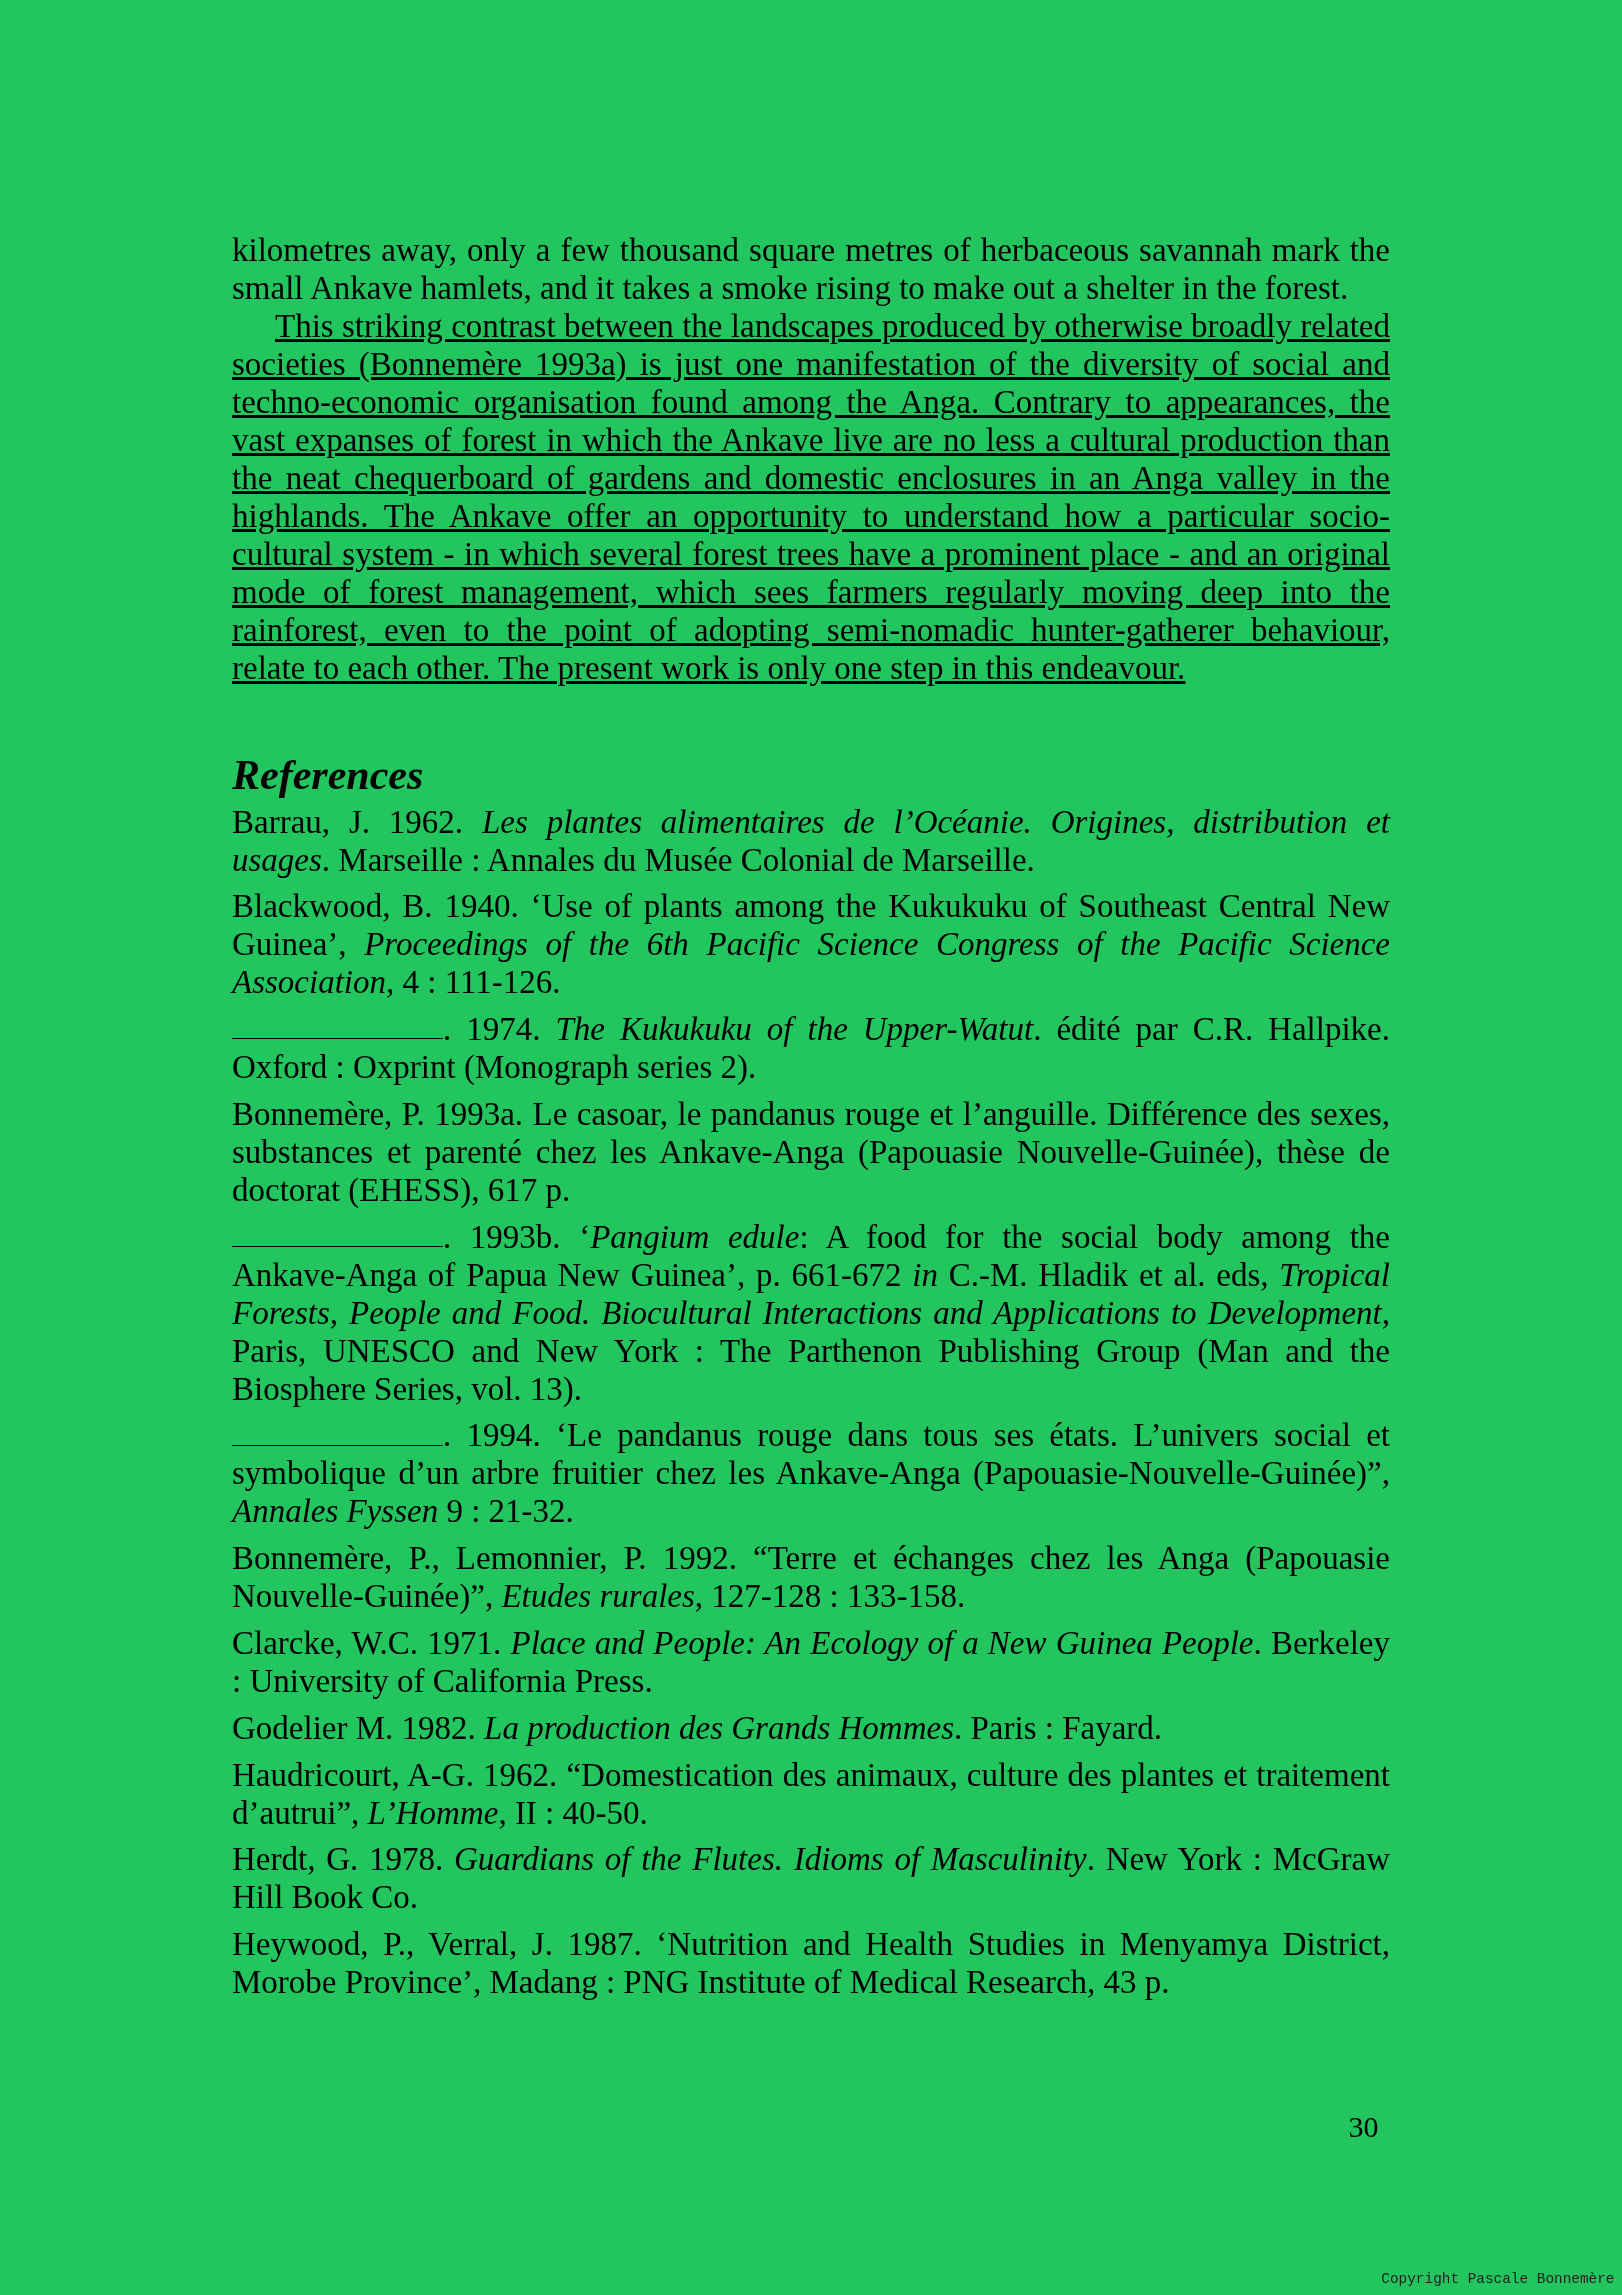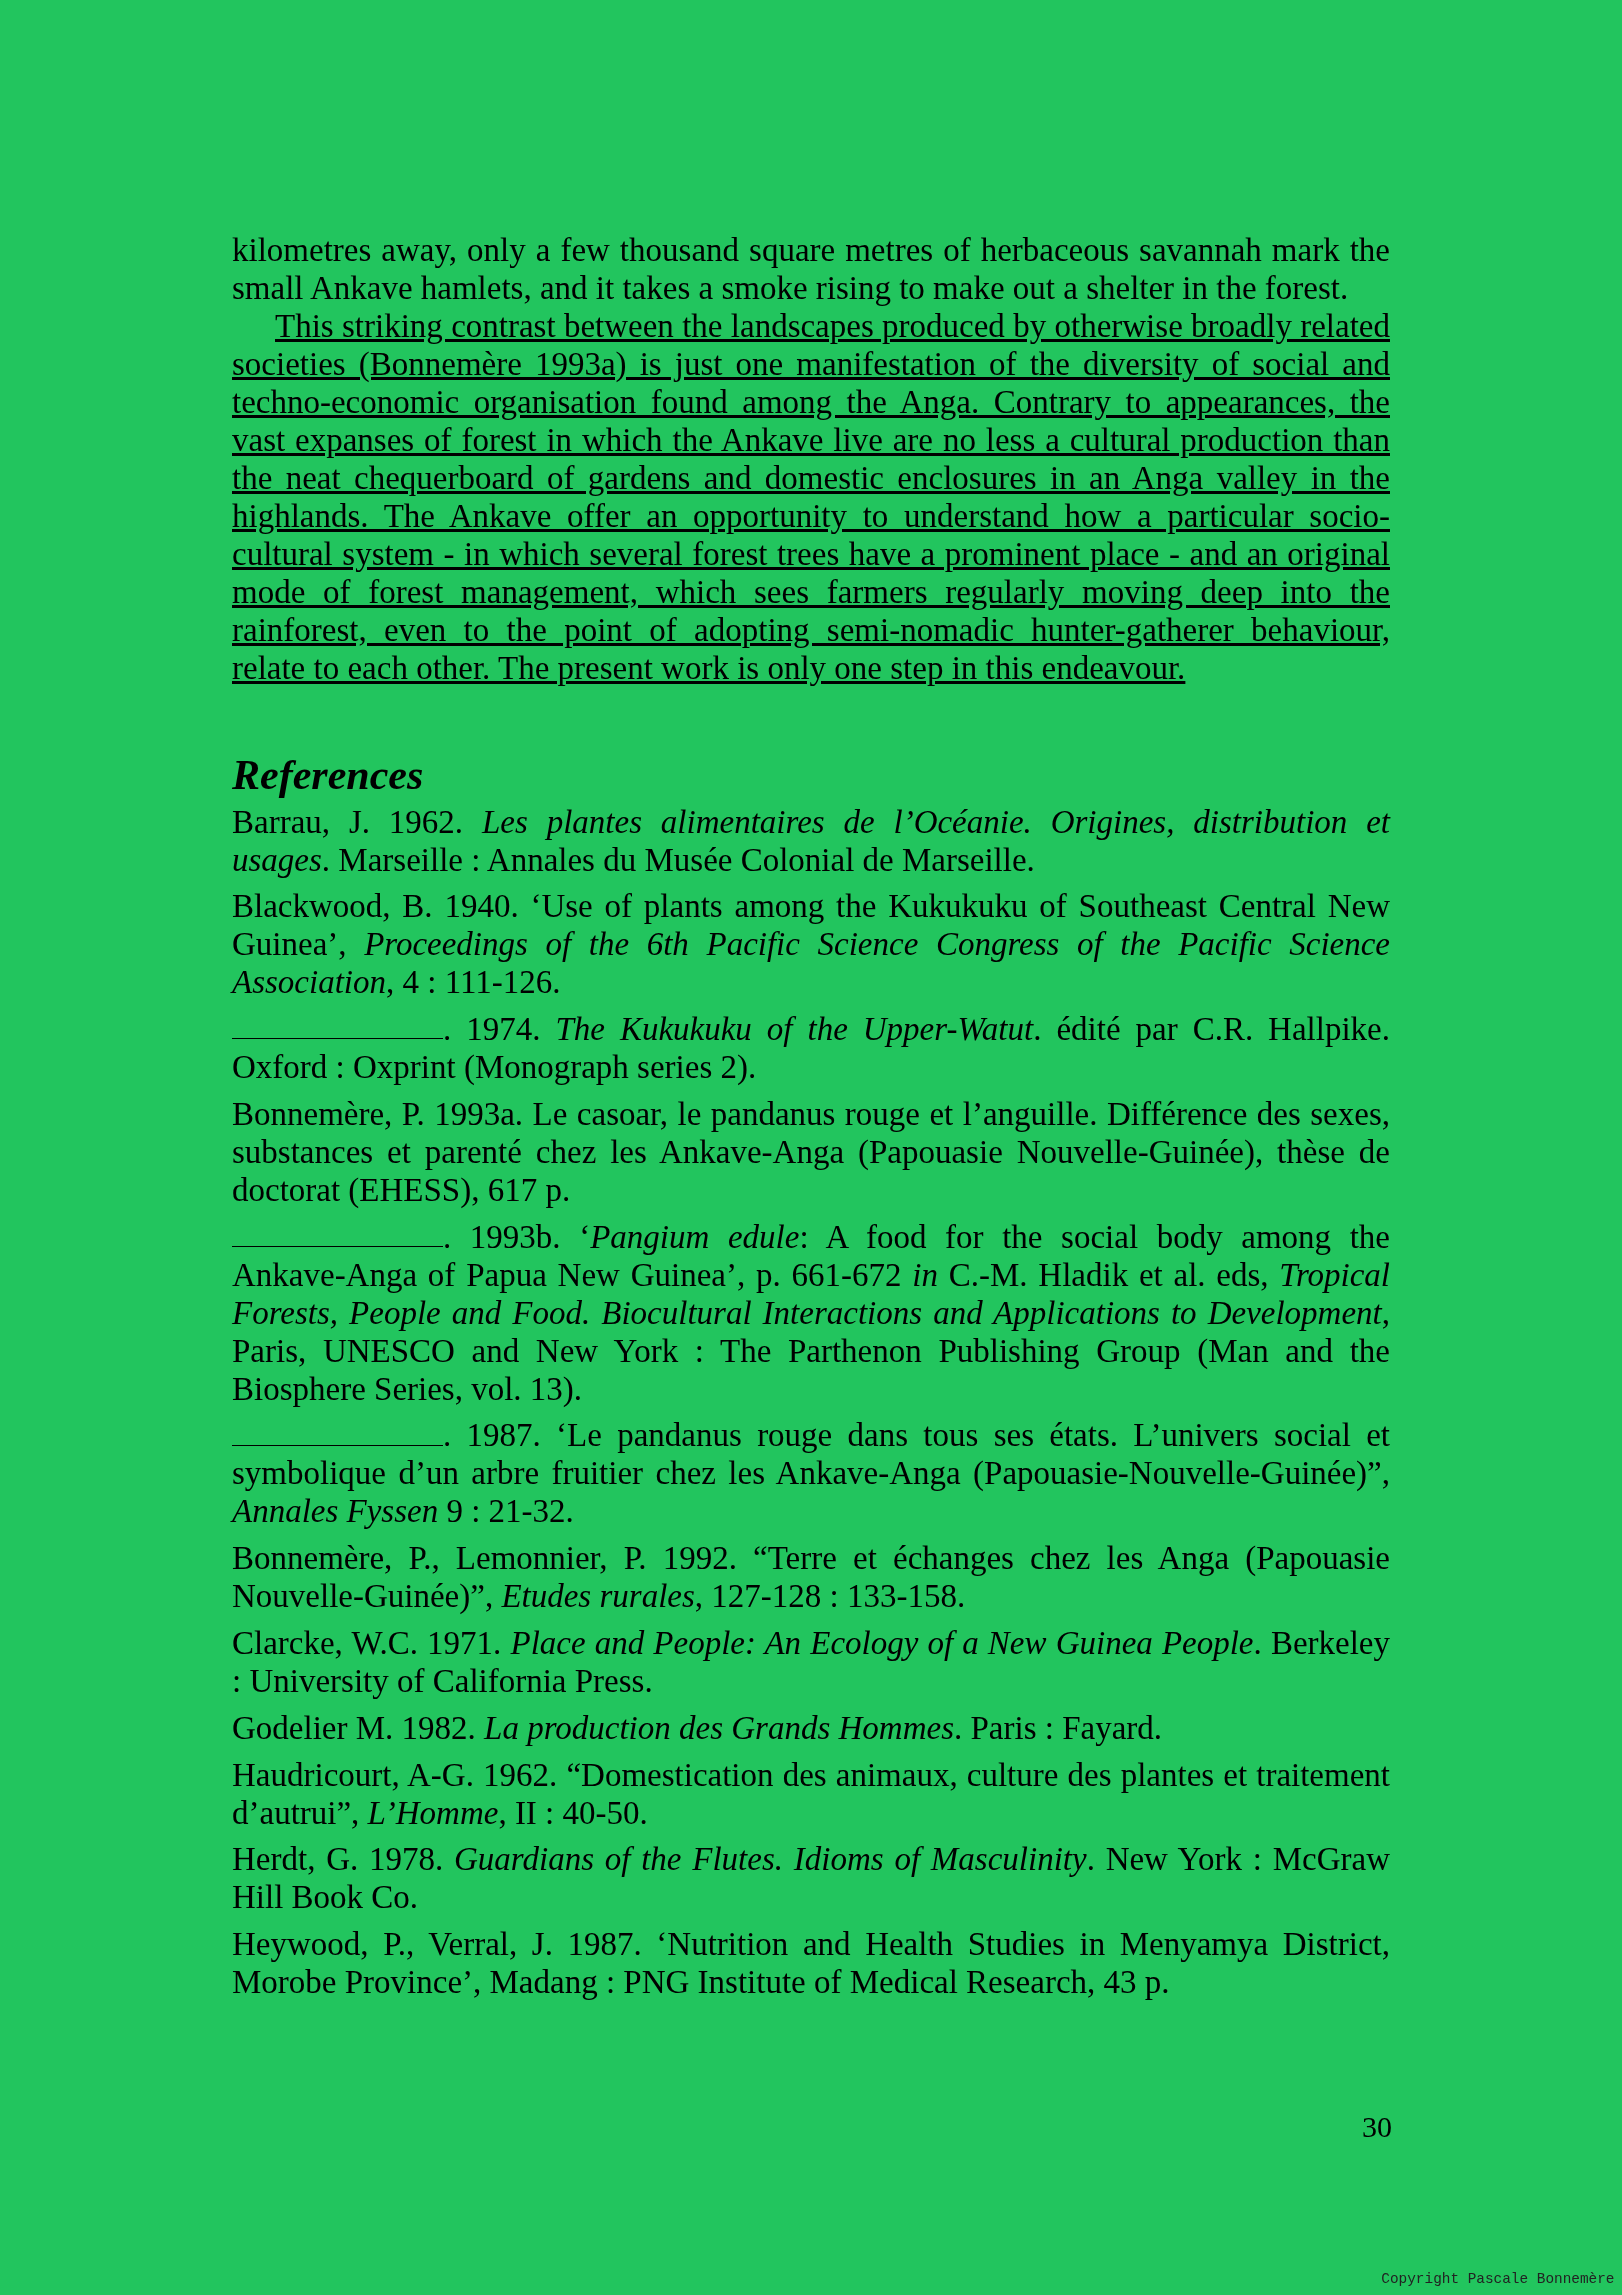--- a/index.html
+++ b/index.html
@@ -63,21 +63,21 @@
     width: 211px;
     height: 0;
     border-bottom: 1.3px solid #000;
     vertical-align: 0.02em;
   }
   .page-number {
     position: absolute;
     left: 1335px;
     width: 57px;
     top: 2109px;
-    text-align: right;
+    text-align: center;
     font-family: "Liberation Serif", serif;
     font-size: 30px;
     line-height: 35px;
   }
   .copyright {
     position: absolute;
     right: 8.5px;
     top: 2271px;
     font-family: Liberation Mono, monospace;
     font-size: 14.4px;
@@ -95,21 +95,21 @@
     <p class="para indent">This striking contrast between the landscapes produced by otherwise broadly related societies (Bonnemère 1993a) is just one manifestation of the diversity of social and techno-economic organisation found among the Anga. Contrary to appearances, the vast expanses of forest in which the Ankave live are no less a cultural production than the neat chequerboard of gardens and domestic enclosures in an Anga valley in the highlands. The Ankave offer an opportunity to understand how a particular socio-cultural system - in which several forest trees have a prominent place - and an original mode of forest management, which sees farmers regularly moving deep into the rainforest, even to the point of adopting semi-nomadic hunter-gatherer behaviour, relate to each other. The present work is only one step in this endeavour.</p>
 
     <div class="refs-heading">References</div>
 
     <ul class="refs-list" id="refs-list">
         <li class="ref"><span>Barrau, J. 1962. </span><i>Les plantes alimentaires de l’Océanie. Origines, distribution et usages</i><span>. Marseille : Annales du Musée Colonial de Marseille.</span></li>
         <li class="ref"><span>Blackwood, B. 1940. ‘Use of plants among the Kukukuku of Southeast Central New Guinea’, </span><i>Proceedings of the 6th Pacific Science Congress of the Pacific Science Association</i><span>, 4 : 111-126.</span></li>
         <li class="ref"><span class="ditto-rule"></span><span>. 1974. </span><i>The Kukukuku of the Upper-Watut</i><span>. édité par C.R. Hallpike. Oxford : Oxprint (Monograph series 2).</span></li>
         <li class="ref"><span>Bonnemère, P. 1993a. Le casoar, le pandanus rouge et l’anguille. Différence des sexes, substances et parenté chez les Ankave-Anga (Papouasie Nouvelle-Guinée), thèse de doctorat (EHESS), 617 p.</span></li>
         <li class="ref"><span class="ditto-rule"></span><span>. 1993b. ‘</span><i>Pangium edule</i><span>: A food for the social body among the Ankave-Anga of Papua New Guinea’, p. 661-672 </span><i>in</i><span> C.-M. Hladik et al. eds, </span><i>Tropical Forests, People and Food. Biocultural Interactions and Applications to Development</i><span>, Paris, UNESCO and New York : The Parthenon Publishing Group (Man and the Biosphere Series, vol. 13).</span></li>
-        <li class="ref"><span class="ditto-rule"></span><span>. 1987. ‘Le pandanus rouge dans tous ses états. L’univers social et symbolique d’un arbre fruitier chez les Ankave-Anga (Papouasie-Nouvelle-Guinée)”, </span><i>Annales Fyssen</i><span> 9 : 21-32.</span></li>
+        <li class="ref"><span class="ditto-rule"></span><span>. 1994. ‘Le pandanus rouge dans tous ses états. L’univers social et symbolique d’un arbre fruitier chez les Ankave-Anga (Papouasie-Nouvelle-Guinée)”, </span><i>Annales Fyssen</i><span> 9 : 21-32.</span></li>
         <li class="ref"><span>Bonnemère, P., Lemonnier, P. 1992. “Terre et échanges chez les Anga (Papouasie Nouvelle-Guinée)”, </span><i>Etudes rurales</i><span>, 127-128 : 133-158.</span></li>
         <li class="ref"><span>Clarcke, W.C. 1971. </span><i>Place and People: An Ecology of a New Guinea People</i><span>. Berkeley : University of California Press.</span></li>
         <li class="ref"><span>Godelier M. 1982. </span><i>La production des Grands Hommes</i><span>. Paris : Fayard.</span></li>
         <li class="ref"><span>Haudricourt, A-G. 1962. “Domestication des animaux, culture des plantes et traitement d’autrui”, </span><i>L’Homme</i><span>, II : 40-50.</span></li>
         <li class="ref"><span>Herdt, G. 1978. </span><i>Guardians of the Flutes. Idioms of Masculinity</i><span>. New York : McGraw Hill Book Co.</span></li>
         <li class="ref"><span>Heywood, P., Verral, J. 1987. ‘Nutrition and Health Studies in Menyamya District, Morobe Province’, Madang : PNG Institute of Medical Research, 43 p.</span></li>
       </ul>
   </div>
 
   <div class="page-number">30</div>

